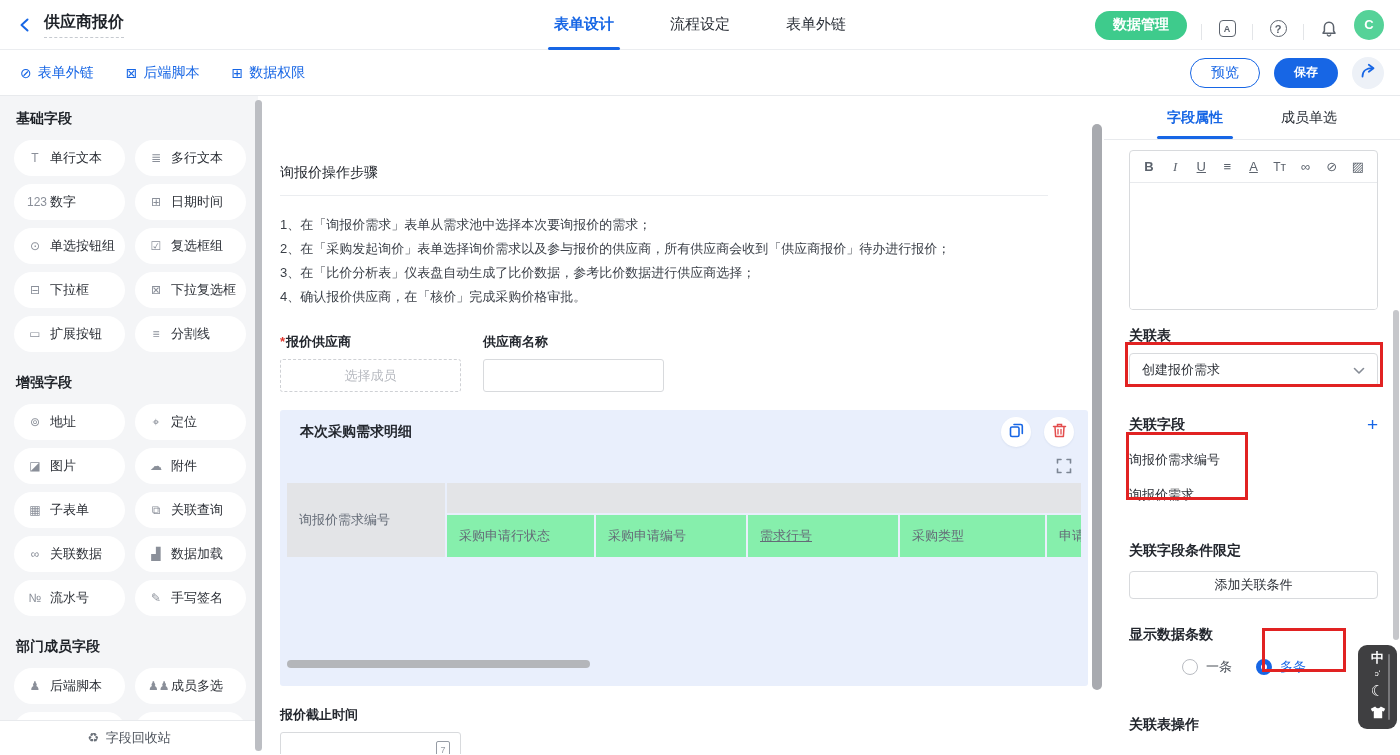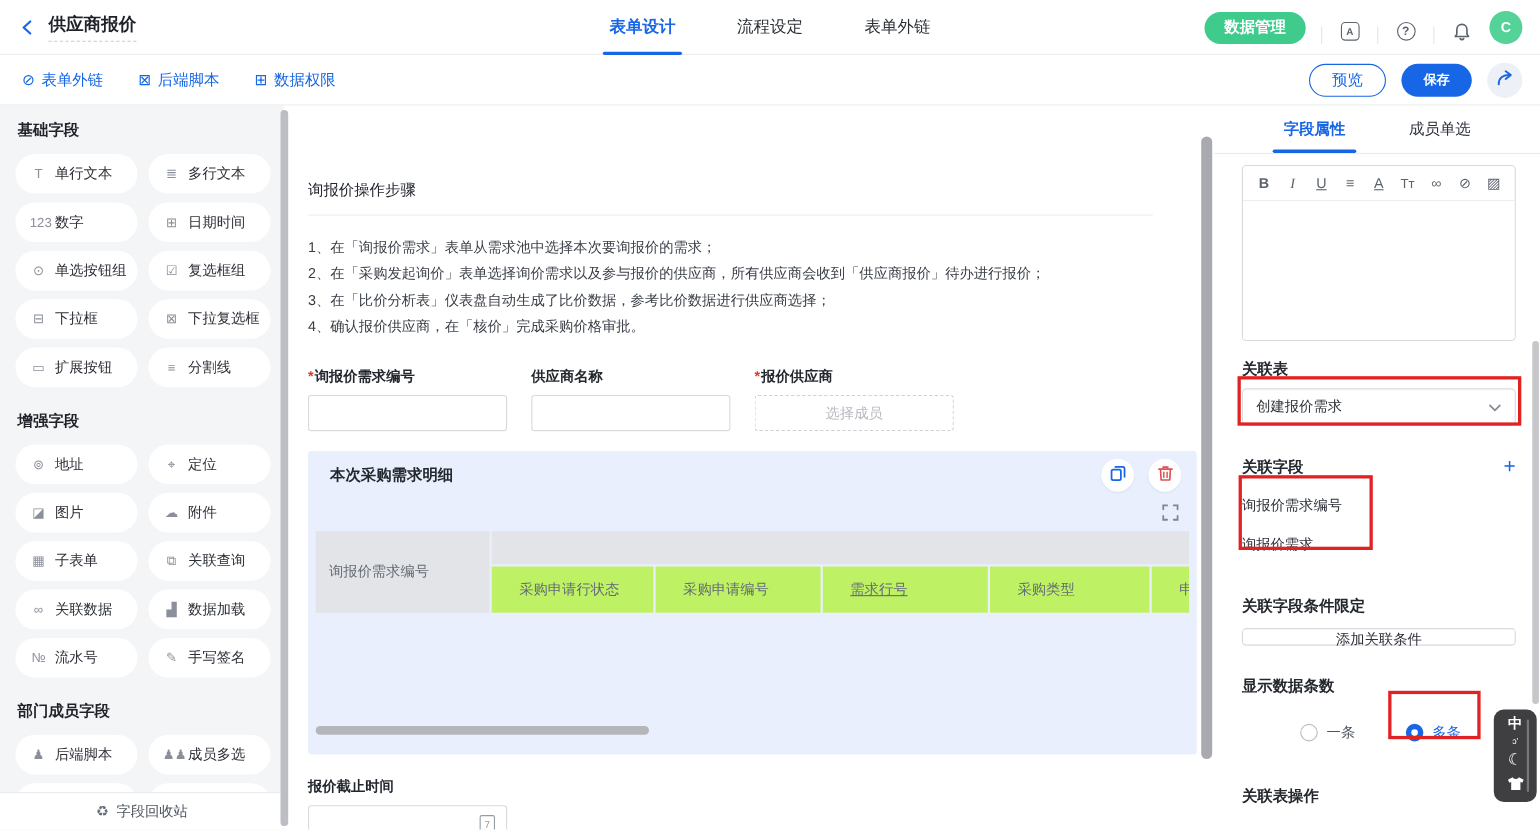--- a/index.html
+++ b/index.html
@@ -66,21 +66,21 @@
   .subform-block { width:808px; height:276px; background:#e9effc; border-radius:3px; margin-top:18px; padding:13px 7px 0 7px; position:relative; }
   .sf-title { font-size:14px; font-weight:700; color:#23272e; margin-left:13px; }
   .sf-actions { position:absolute; top:7px; right:14px; display:flex; gap:13px; }
   .circle-btn { width:30px; height:30px; border-radius:50%; background:#fff; border:none; display:flex; align-items:center; justify-content:center; cursor:pointer; box-shadow:0 1px 2px rgba(40,60,120,.08); }
   .sf-expand { position:absolute; top:48px; right:16px; width:16px; height:16px; cursor:pointer; }
   .sf-table { margin-top:42px; display:flex; gap:2px; background:transparent; }
   .sf-col1 { width:158px; height:74px; background:#e3e4e7; color:#646b77; display:flex; align-items:center; padding-left:12px; font-size:13px; flex:none; }
   .sf-right { flex:1; display:flex; flex-direction:column; gap:2px; min-width:0; }
   .sf-grouprow { height:30px; background:#e3e4e7; }
   .sf-subrow { display:flex; gap:2px; height:42px; min-width:0; }
-  .sf-cell { background:#bef264; color:#646b77; font-size:13px; display:flex; align-items:center; padding-left:25px; white-space:nowrap; overflow:hidden; flex:none; }
+  .sf-cell { background:#86efac; color:#646b77; font-size:13px; display:flex; align-items:center; padding-left:12px; white-space:nowrap; overflow:hidden; flex:none; }
   .sf-cell.last { flex:1; min-width:0; }
   .sf-hscroll { position:absolute; left:7px; bottom:18px; width:303px; height:8px; border-radius:4px; background:#b4b6ba; }
 
   .deadline { margin-top:20px; }
   .detail-sec { margin-top:32px; }
   .btn-select { margin-top:7px; height:31px; background:#fff; border:1px solid #d8dadd; border-radius:4px; display:inline-flex; align-items:center; gap:7px; padding:0 12px; font-size:13px; color:#2b2f36; cursor:pointer; }
 
   
   .rpanel { width:296px; flex:none; background:#fff; position:relative; }
   .rp-tabs { height:44px; display:flex; align-items:stretch; justify-content:center; gap:58px; border-bottom:1px solid #e8eaed; }
@@ -95,22 +95,22 @@
   .ed-tool.i { font-style:italic; font-family:"Liberation Serif","DejaVu Serif",serif; }
   .ed-tool.u { text-decoration:underline; }
   .ed-tool.a { text-decoration:underline; }
   .ed-tool.t { font-size:12px; }
   .editor-body { height:126px; background:#fff; }
   .rp-label { font-size:14px; font-weight:700; color:#23272e; }
   .rp-select { margin-top:8px; height:34px; border:1px solid #d8dadd; border-radius:4px; display:flex; align-items:center; padding:0 12px; cursor:pointer; justify-content:space-between; color:#2b2f36; }
   .rel-head { margin-top:28px; display:flex; align-items:center; justify-content:space-between; }
   .plus-ic { color:#1766e5; font-size:19px; font-weight:400; cursor:pointer; line-height:1; }
   .rel-item { margin-top:17px; font-size:13px; color:#2b2f36; cursor:pointer; }
-  .btn-cond { margin-top:11px; width:100%; height:16px; background:#fff; border:1px solid #d8dadd; border-radius:4px; font-size:13px; color:#2b2f36; cursor:pointer; }
-  .radio-row { margin-top:24px; display:flex; gap:46px; padding-left:53px; }
+  .btn-cond { margin-top:11px; width:100%; height:28px; background:#fff; border:1px solid #d8dadd; border-radius:4px; font-size:13px; color:#2b2f36; cursor:pointer; }
+  .radio-row { margin-top:14px; display:flex; gap:24px; padding-left:53px; }
   .radio { display:flex; align-items:center; gap:8px; cursor:pointer; color:#4e545d; }
   .radio .rc { width:16px; height:16px; border-radius:50%; border:1px solid #b9bcc2; background:#fff; flex:none; }
   .radio.sel { color:#1766e5; }
   .radio.sel .rc { border:5px solid #1766e5; }
   .mt17 { margin-top:17px; } .mt38 { margin-top:38px; } .mt27 { margin-top:27px; } .mt40 { margin-top:40px; }
 
   
   .scrollthumb { position:absolute; background:#b3b5ba; border-radius:4px; z-index:5; }
   .red-box { position:absolute; border:3px solid #e12222; z-index:8; pointer-events:none; }
   .float-widget { position:absolute; right:3px; top:645px; width:39px; height:84px; background:#3f3f41; border-radius:9px; z-index:9; display:flex; flex-direction:column; align-items:center; justify-content:space-between; padding:7px 0; color:#fff; }
@@ -305,32 +305,28 @@
         <hr class="steps-hr">
         <div class="steps" id="steps">
             <p>1、在「询报价需求」表单从需求池中选择本次要询报价的需求；</p>
             <p>2、在「采购发起询价」表单选择询价需求以及参与报价的供应商，所有供应商会收到「供应商报价」待办进行报价；</p>
             <p>3、在「比价分析表」仪表盘自动生成了比价数据，参考比价数据进行供应商选择；</p>
             <p>4、确认报价供应商，在「核价」完成采购价格审批。</p>
           </div>
 
         <div class="fields-row" id="fields-row">
             <div class="field">
-              <div class="f-label"><span class="req">*</span><span>询报价需求编号</span></div>
-              <div class="f-input"></div>
-            </div>
-            <div class="field">
-              <div class="f-label"><span>供应商名称</span></div>
-              <div class="f-input"></div>
-            </div>
-            <div class="field">
               <div class="f-label"><span class="req">*</span><span>报价供应商</span></div>
               <div class="f-input dashed">
                 <span class="ph">选择成员</span>
               </div>
+            </div>
+            <div class="field">
+              <div class="f-label"><span>供应商名称</span></div>
+              <div class="f-input"></div>
             </div>
           </div>
 
         <div class="subform-block">
           <div class="sf-title">本次采购需求明细</div>
           <div class="sf-actions">
             <button class="circle-btn">
               <span>
                 <svg width="15" height="15" viewBox="0 0 15 15">
                     <rect x="1.5" y="4" width="8.5" height="9.5" rx="1.5" fill="none" stroke="#1766e5" stroke-width="1.6"></rect>

